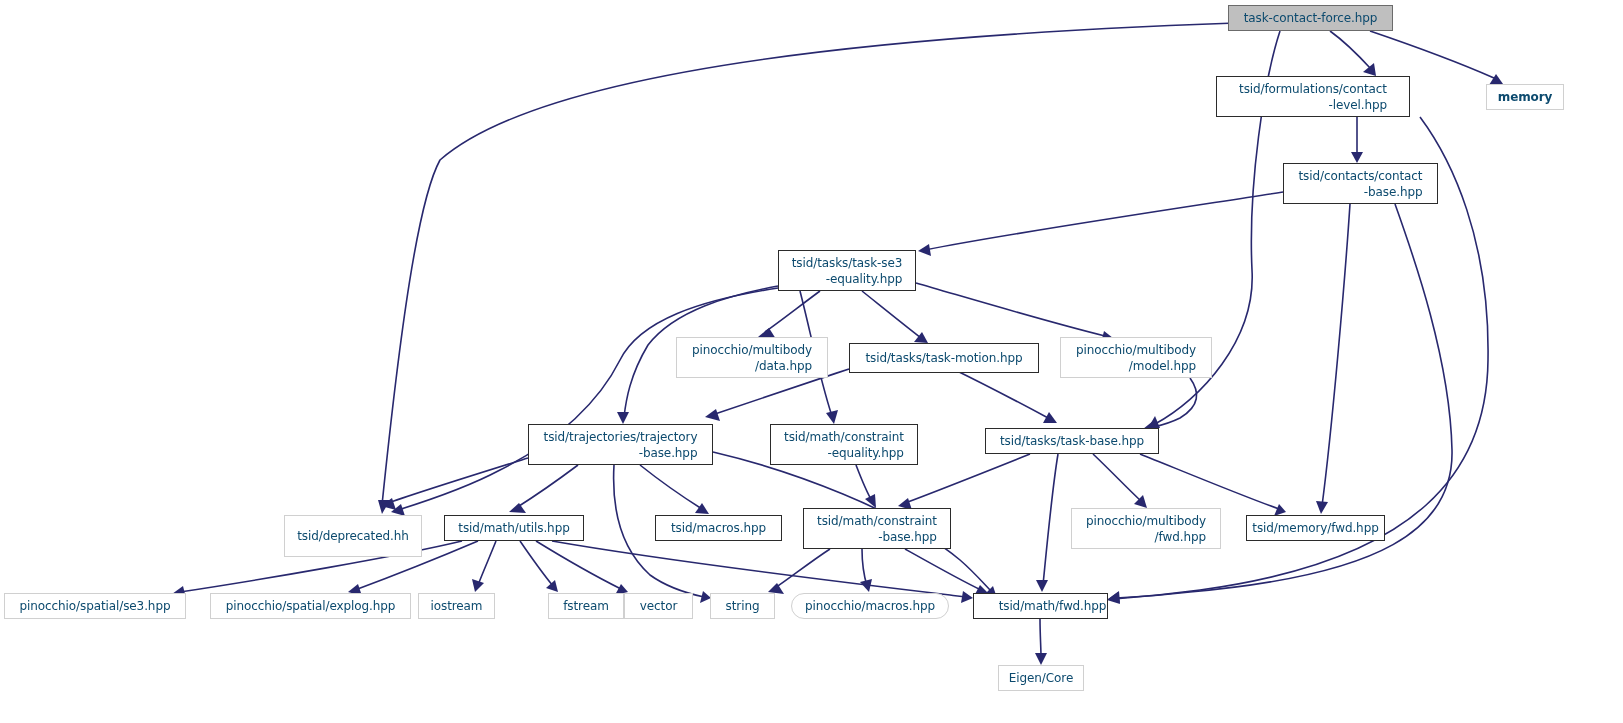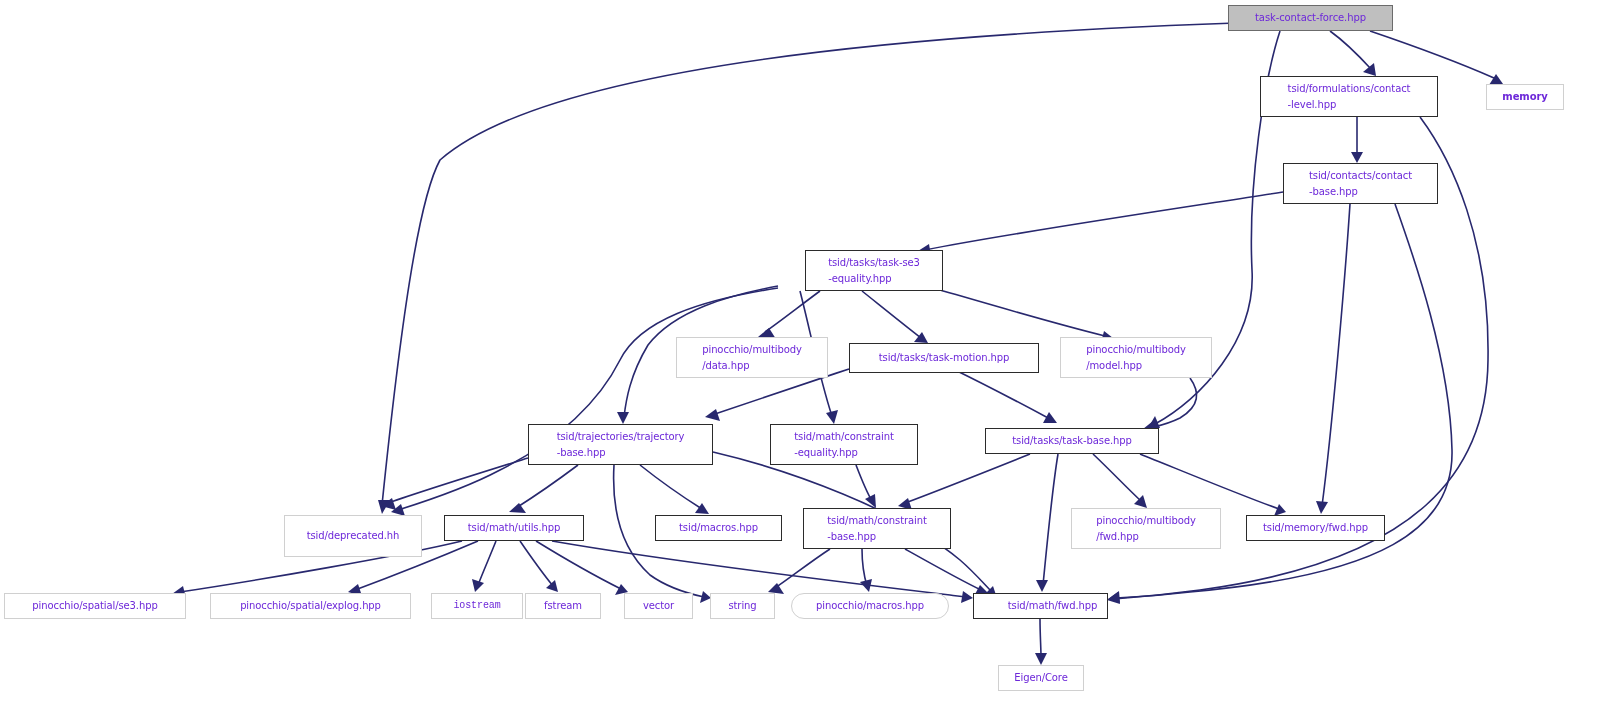--- a/index.html
+++ b/index.html
@@ -30,24 +30,24 @@
   .arrow-head {
     fill: #28286e;
     stroke: none;
   }
   .node {
     position: absolute;
     box-sizing: border-box;
     display: flex;
     align-items: center;
     justify-content: center;
-    text-align: left;
-    font-size: 10px;
+    text-align: right;
+    font-size: 12px;
     line-height: 16px;
-    color: #6d28d9;
+    color: #0c4a6e;
     background: #ffffff;
     white-space: pre-line;
     z-index: 2;
     letter-spacing: -0.1px;
   }
   .node.ext {
     border: 1px solid #d0d0d0;
   }
   .node.lib {
     border: 1.5px solid #2b2b2b;
@@ -134,26 +134,26 @@
       <polygon class="arrow-head" points="768,592 777,583 784,594"></polygon>
       <path class="edge-path" d="M862,549 C862,562 864,576 867,586"></path>
       <polygon class="arrow-head" points="869,592 860,582 872,579"></polygon>
       <path class="edge-path" d="M905,549 C930,563 960,580 981,590"></path>
       <polygon class="arrow-head" points="988,593 974,596 980,585"></polygon>
       <path class="edge-path" d="M1040,619 C1040,634 1041,648 1041,657"></path>
       <polygon class="arrow-head" points="1041,665 1035,653 1047,653"></polygon>
     </svg>
   <div id="node-layer">
       <div class="node current" style="left: 1228px; top: 5px; width: 165px; height: 26px;">task-contact-force.hpp</div>
-      <div class="node lib" style="left: 1216px; top: 76px; width: 178px; height: 41px; margin-left: 44px;">tsid/formulations/contact
+      <div class="node lib" style="left: 1216px; top: 76px; width: 194px; height: 41px;">tsid/formulations/contact
 -level.hpp</div>
       <div class="node ext" style="left: 1486px; top: 84px; width: 78px; height: 26px; font-weight: bold;">memory</div>
       <div class="node lib" style="left: 1283px; top: 163px; width: 155px; height: 41px;">tsid/contacts/contact
 -base.hpp</div>
-      <div class="node lib" style="left: 778px; top: 250px; width: 138px; height: 41px; margin-left: 27px;">tsid/tasks/task-se3
+      <div class="node lib" style="left: 778px; top: 250px; width: 138px; height: 41px;">tsid/tasks/task-se3
 -equality.hpp</div>
       <div class="node ext" style="left: 676px; top: 337px; width: 152px; height: 41px;">pinocchio/multibody
 /data.hpp</div>
       <div class="node lib" style="left: 849px; top: 343px; width: 190px; height: 30px;">tsid/tasks/task-motion.hpp</div>
       <div class="node ext" style="left: 1060px; top: 337px; width: 152px; height: 41px;">pinocchio/multibody
 /model.hpp</div>
       <div class="node lib" style="left: 528px; top: 424px; width: 185px; height: 41px;">tsid/trajectories/trajectory
 -base.hpp</div>
       <div class="node lib" style="left: 770px; top: 424px; width: 148px; height: 41px;">tsid/math/constraint
 -equality.hpp</div>
@@ -161,21 +161,21 @@
       <div class="node ext" style="left: 284px; top: 515px; width: 138px; height: 42px;">tsid/deprecated.hh</div>
       <div class="node lib" style="left: 444px; top: 515px; width: 140px; height: 26px;">tsid/math/utils.hpp</div>
       <div class="node lib" style="left: 655px; top: 515px; width: 127px; height: 26px;">tsid/macros.hpp</div>
       <div class="node lib" style="left: 803px; top: 508px; width: 148px; height: 41px;">tsid/math/constraint
 -base.hpp</div>
       <div class="node ext" style="left: 1071px; top: 508px; width: 150px; height: 41px;">pinocchio/multibody
 /fwd.hpp</div>
       <div class="node lib" style="left: 1246px; top: 515px; width: 139px; height: 26px;">tsid/memory/fwd.hpp</div>
       <div class="node ext" style="left: 4px; top: 593px; width: 182px; height: 26px;">pinocchio/spatial/se3.hpp</div>
       <div class="node ext" style="left: 210px; top: 593px; width: 201px; height: 26px;">pinocchio/spatial/explog.hpp</div>
-      <div class="node ext" style="left: 431px; top: 593px; width: 92px; height: 26px; font-family: Liberation Mono, monospace;">iostream</div>
-      <div class="node ext" style="left: 525px; top: 593px; width: 76px; height: 26px;">fstream</div>
+      <div class="node ext" style="left: 418px; top: 593px; width: 77px; height: 26px;">iostream</div>
+      <div class="node ext" style="left: 548px; top: 593px; width: 76px; height: 26px;">fstream</div>
       <div class="node ext" style="left: 624px; top: 593px; width: 69px; height: 26px;">vector</div>
       <div class="node ext" style="left: 710px; top: 593px; width: 65px; height: 26px;">string</div>
       <div class="node ext" style="left: 791px; top: 593px; width: 158px; height: 26px; border-radius: 13px;">pinocchio/macros.hpp</div>
       <div class="node lib" style="left: 973px; top: 593px; width: 135px; height: 26px; padding-left: 24px;">tsid/math/fwd.hpp</div>
       <div class="node ext" style="left: 998px; top: 665px; width: 86px; height: 26px;">Eigen/Core</div>
     </div>
 </div>
 
 </body></html>

